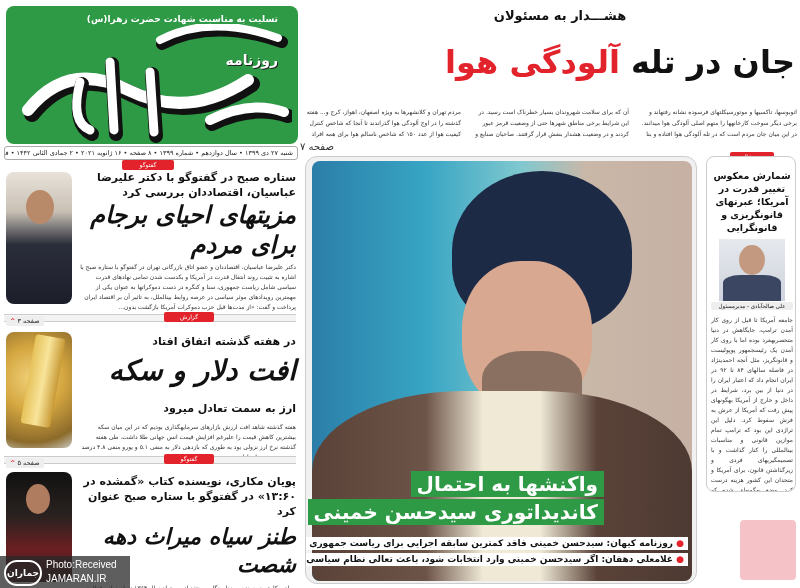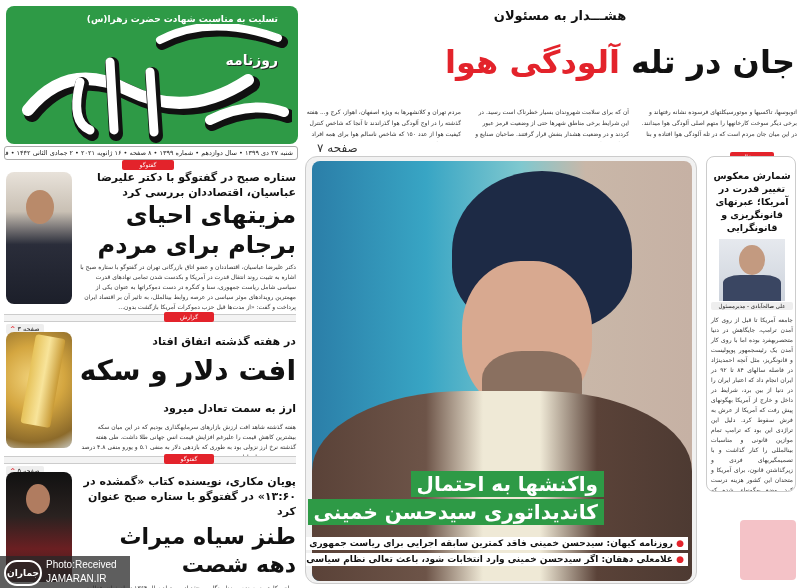--- a/index.html
+++ b/index.html
@@ -15,33 +15,33 @@
 
   .dateline { position: absolute; left: 4px; top: 146px; width: 294px; height: 14px; border: 1px solid #aaa; border-radius: 3px; font-size: 6.5px; line-height: 12px; padding: 0 4px; color: #222; white-space: nowrap; overflow: hidden; }
 
   
   .kicker { position: absolute; left: 490px; top: 8px; width: 140px; font-size: 13px; font-weight: bold; text-align: center; }
   .headline { position: absolute; left: 310px; top: 28px; width: 485px; height: 68px; font-size: 32px; font-weight: bold; line-height: 68px; white-space: nowrap; }
   .headline .red { color: #e3232b; }
   .headline .black { color: #111; }
   .lead-cols { position: absolute; left: 305px; top: 106px; width: 492px; height: 36px; display: flex; flex-direction: row-reverse; gap: 12px; }
   .lead-cols div { flex: 1; font-size: 6px; line-height: 11px; color: #333; overflow: hidden; }
-  .page-ref-top { position: absolute; left: 317px; top: 141px; font-size: 12px; color: #333; }
+  .page-ref-top { position: absolute; left: 300px; top: 141px; font-size: 10px; color: #333; }
 
   
   .tag { position: absolute; background: #e3232b; color: #fff; font-size: 6px; text-align: center; line-height: 10px; height: 10px; border-radius: 2px; }
 
   
   .story { position: absolute; left: 4px; width: 294px; }
   .photo { position: absolute; border-radius: 8px; overflow: hidden; }
   .s-sub { font-size: 11px; font-weight: bold; line-height: 15px; text-align: right; }
-  .s-title { font-size: 22px; font-weight: bold; line-height: 28px; text-align: right; }
+  .s-title { font-size: 22px; font-weight: bold; line-height: 28px; text-align: right; font-style: italic; }
   .s-body { font-size: 6px; line-height: 10px; color: #333; text-align: right; }
   .divider { position: absolute; left: 4px; width: 292px; height: 8px; border-top: 1px solid #ccc; border-bottom: 1px solid #ccc; background: #f3f3f3; }
-  .pageref { position: absolute; left: 6px; font-size: 6.5px; color: #222; background: #eee; padding: 0 4px; line-height: 10px; border-radius: 2px; margin-top: 8px; }
+  .pageref { position: absolute; left: 6px; font-size: 6.5px; color: #222; background: #eee; padding: 0 4px; line-height: 10px; border-radius: 2px; }
   .pageref .chev { color: #e3232b; font-weight: bold; }
 
   
   .center { position: absolute; left: 305px; top: 156px; width: 392px; height: 428px; border: 1px solid #ccc; border-radius: 12px; background: #f1f1f1; overflow: hidden; }
   .center .pic { position: absolute; left: 6px; top: 4px; width: 380px; height: 420px; border-radius: 8px; overflow: hidden;
     background: linear-gradient(90deg, #2b7ea8 0%, #38a5c4 30%, #7fc8cf 55%, #c9b7a8 72%, #c6b1a4 100%); }
   .green-box { position: absolute; background: #2e9a46; color: #fff; font-weight: bold; font-size: 20px; line-height: 26px; padding: 0 6px; }
   .bullet-line { position: absolute; right: 8px; background: #fff; color: #111; font-size: 9px; font-weight: bold; line-height: 13px; padding: 0 4px; white-space: nowrap; }
   .bullet-line .dot { color: #e3232b; }
   .center .pref { position: absolute; left: 12px; top: 400px; color: #fff; font-size: 6.5px; font-weight: bold; }

